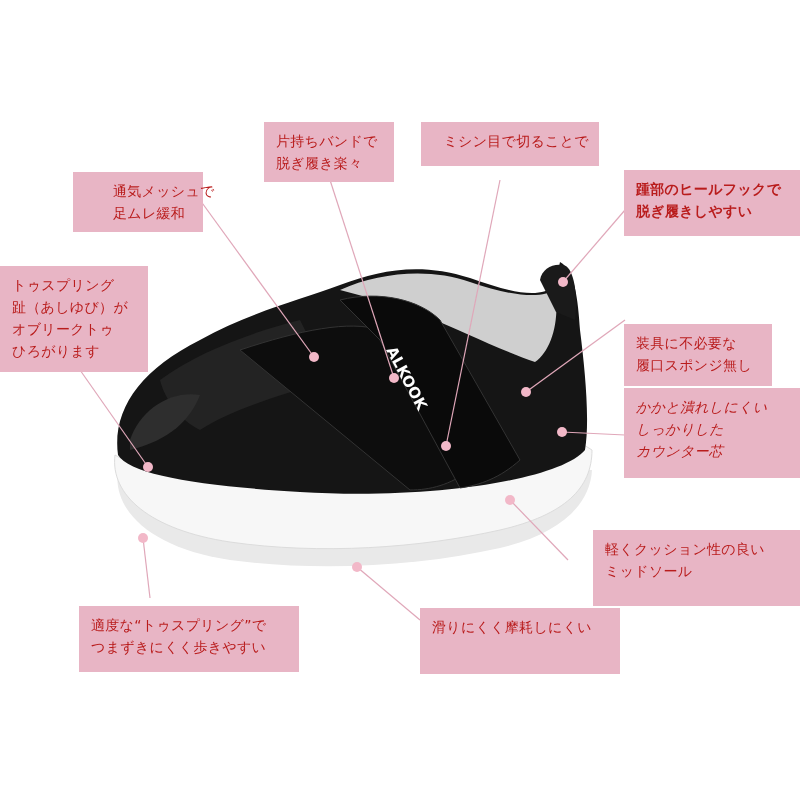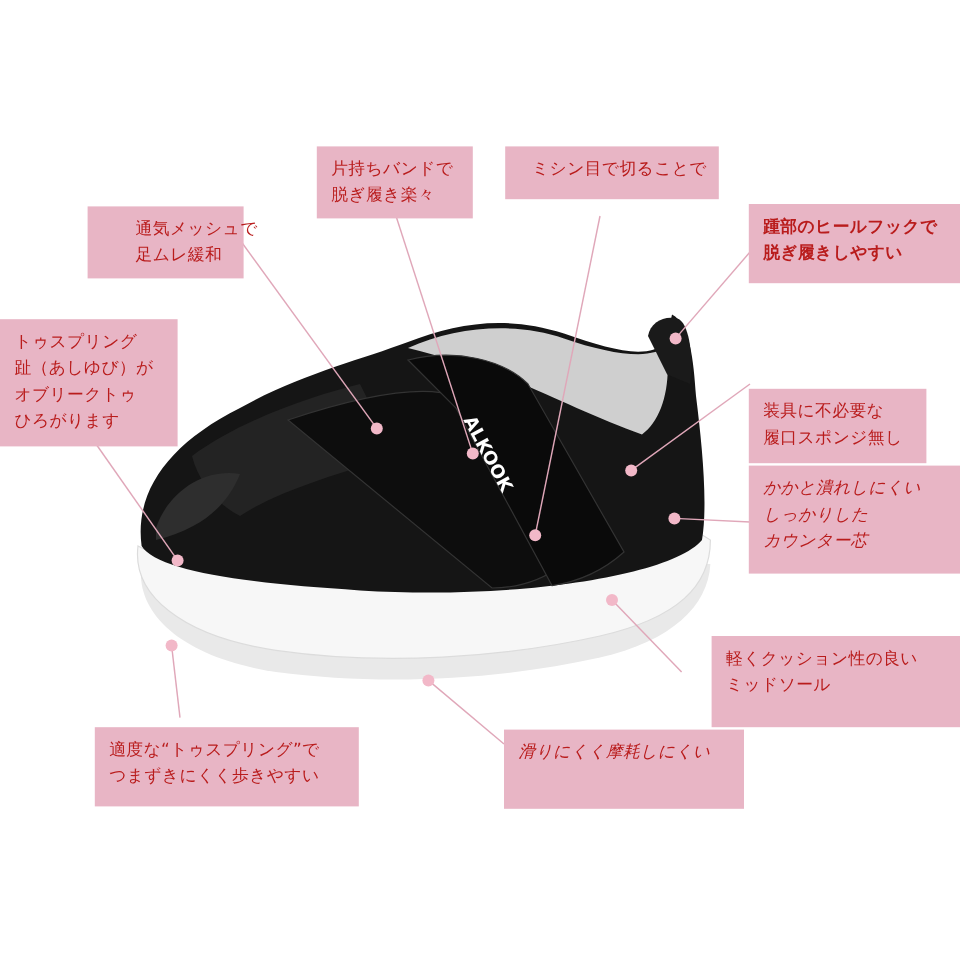--- a/index.html
+++ b/index.html
@@ -101,15 +101,15 @@
 <div class="callout" style="left:554px;top:530px;width:212px;height:76px;margin-left:39px;">
   <span>軽くクッション性の良い</span>
   <span>ミッドソール</span>
 </div>
 
 <div class="callout" style="left:43px;top:606px;width:220px;height:66px;margin-left:36px;">
   <span>適度な“トゥスプリング”で</span>
   <span>つまずきにくく歩きやすい</span>
 </div>
 
-<div class="callout" style="left:420px;top:608px;width:200px;height:66px;font-style:italic;">
+<div class="callout" style="left:420px;top:608px;width:200px;height:66px;">
   <span>滑りにくく摩耗しにくい</span>
 </div>
 
 </body></html>

